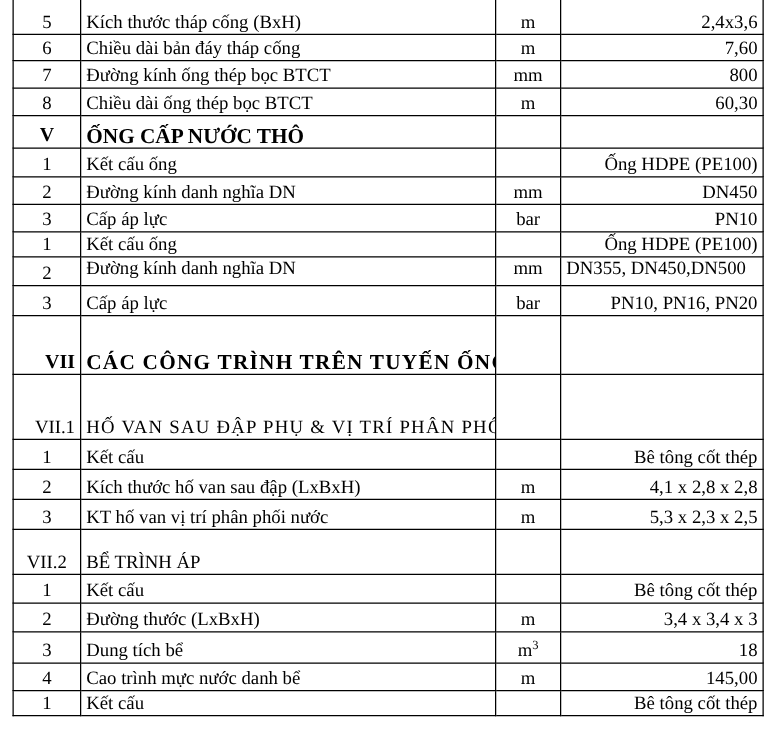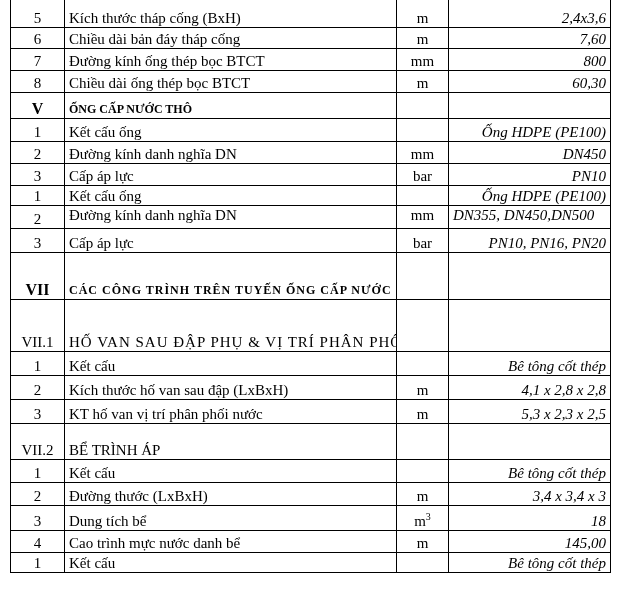--- a/index.html
+++ b/index.html
@@ -2,26 +2,26 @@
 <html><head>
 <meta charset="utf-8">
 <style>
   html, body { margin:0; padding:0; background:#ffffff; }
   body { width:620px; height:604px; overflow:hidden; position:relative; font-family:"Liberation Serif", "DejaVu Serif", serif; color:#000; }
   table.spec { position:absolute; left:10px; top:-2px; border-collapse:collapse; table-layout:fixed; width:600px; }
   table.spec td { border:1px solid #000; padding:0 4px; font-size:15px; line-height:18px; vertical-align:bottom; overflow:hidden; white-space:nowrap; }
   col.c1 { width:54px; } col.c2 { width:332px; } col.c3 { width:52px; } col.c4 { width:162px; }
   td.no { text-align:center; }
   td.unit { text-align:center; }
-  td.val { text-align:right; padding-right:6px;font-style:italic; }
-  tr.sec td { font-weight:bold; font-size:12px; }
+  td.val { text-align:right; padding-right:6px; }
+  tr.sec td { font-weight:bold; font-size:17px; }
   tr.sec td.no { font-size:16px; }
   tr.sub td { font-weight:normal; }
   td.wrap { white-space:normal; letter-spacing:1px; line-height:24px; vertical-align:middle; }
-  td.mid { vertical-align:middle; }
+  td.mid { vertical-align:middle;text-align:right; }
   td.tight-left { padding-left:1px; }
   td.tight-right { padding-right:1px; text-align:left;margin-top:19px; }
   sup { font-size:10px; line-height:0; }
 </style>
 </head>
 <body>
 
 <table class="spec">
   <colgroup>
       <col class="c1">

